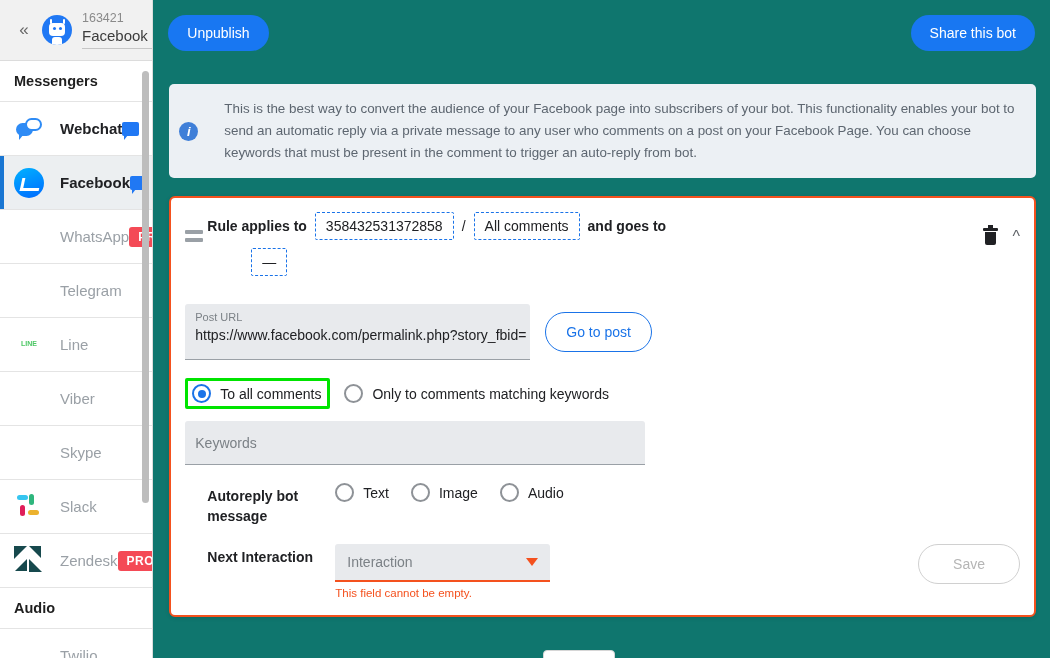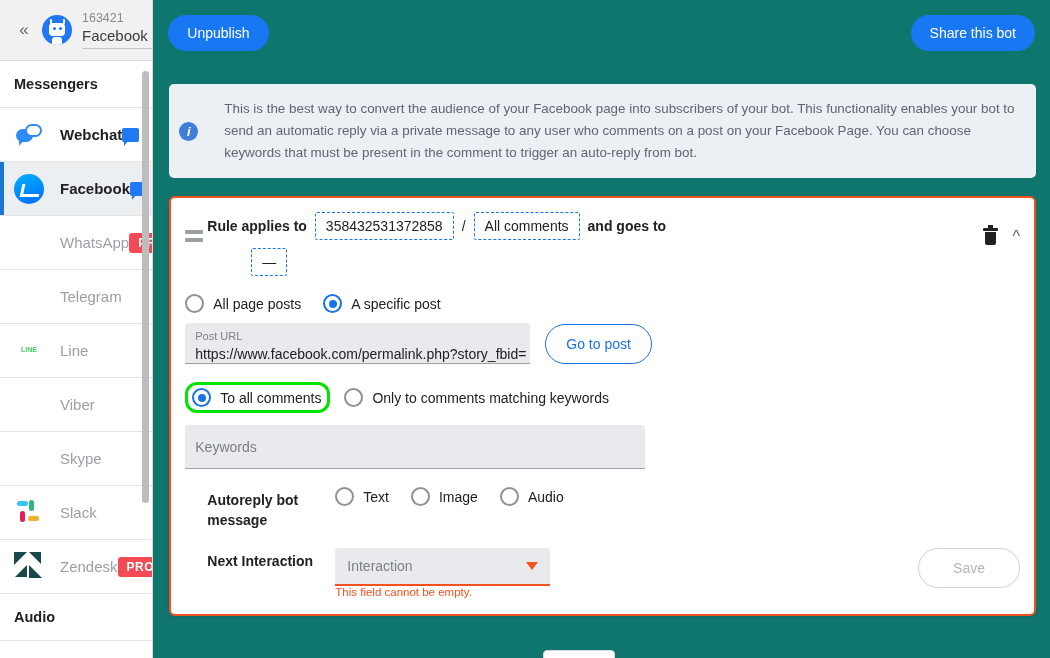--- a/index.html
+++ b/index.html
@@ -62,21 +62,21 @@
     border-bottom: 1px solid #c6c6c6;
     padding-bottom: 3px; padding-right: 4px;
     display: flex; align-items: center;
   }
   .bot-text { flex: 1 1 auto; min-width: 0; }
   .bot-id { font-size: 12.5px; color: #8a8a8a; line-height: 15px; }
   .bot-title { font-size: 15px; color: #3c3c3c; line-height: 19px; white-space: nowrap; overflow: hidden; text-overflow: ellipsis; }
 
   .sb-scroll { height: 597px; position: relative; }
   .sb-section {
-    height: 47px; display: flex; align-items: center;
+    height: 41px; display: flex; align-items: center;
     padding-left: 14px; font-size: 14.5px; font-weight: bold; color: #1f1f1f;
     border-bottom: 1px solid #e4e4e4;
   }
   .sb-item {
     height: 54px; display: flex; align-items: center;
     padding-left: 14px; padding-right: 18px;
     border-bottom: 1px solid #e4e4e4;
     position: relative; background: #fff;
   }
   .sb-item.active { background: #eceff1; }
@@ -197,46 +197,46 @@
     width: 19px; height: 19px; border-radius: 50%; border: 2px solid #8e9297;
     flex: 0 0 auto; position: relative; background: #fff;
   }
   .radio.checked { border-color: #1a73e8; }
   .radio.checked::after {
     content: ""; position: absolute; left: 3.5px; top: 3.5px;
     width: 8px; height: 8px; border-radius: 50%; background: #1a73e8;
   }
   .radio-label { margin-left: 9px; font-size: 14px; color: #202124; }
 
-  .hl-green { border: 3px solid #00e400; border-radius: 12px; padding: 3px 6px 3px 4px; margin-right: 14px; }
+  .hl-green { border: 3px solid #00e400; border-radius: 2px; padding: 3px 6px 3px 4px; margin-right: 14px; }
   .hl-green .radio-opt { margin-right: 0; }
 
   .field-row { display: flex; align-items: center; margin-top: 10px; }
   .filled-field {
     background: #e8eaed; border-bottom: 1px solid #9aa0a6; border-radius: 3px 3px 0 0;
-    padding: 6px 10px 5px 10px; position: relative; height: 41px; overflow: hidden;
+    padding: 6px 10px 5px 10px; position: relative; height: 56px; overflow: hidden;
   }
   .filled-field .ff-label { font-size: 11px; color: #7b8186; line-height: 14px; }
   .filled-field .ff-value { font-size: 14px; color: #202124; line-height: 22px; white-space: nowrap; }
   .filled-field .ff-placeholder { font-size: 14px; color: #7b8186; line-height: 22px; }
   .url-field { width: 345px; }
   .btn-outline {
     border: 1px solid #1a73e8; border-radius: 22px; background: #fff; color: #1a73e8;
     font-size: 14px; font-family: inherit; padding: 11px 20px; margin-left: 15px; cursor: pointer;
   }
   .keywords-field { width: 460px; height: 44px; display: flex; align-items: center; margin-top: 12px; }
 
   .select-wrap { position: relative; width: 215px; }
   .select-field {
     background: #e8eaed; border-bottom: 2px solid #f4511e; border-radius: 3px 3px 0 0;
     height: 38px; display: flex; align-items: center; padding: 0 12px; cursor: pointer;
   }
   .select-field .sf-text { flex: 1 1 auto; font-size: 14px; color: #7b8186; }
   .sel-caret { width: 0; height: 0; border-left: 6px solid transparent; border-right: 6px solid transparent; border-top: 8px solid #f4511e; }
-  .err-msg { font-size: 11.5px; color: #f4511e; }
+  .err-msg { font-size: 11.5px; color: #f4511e; margin-top: 5px; }
   .btn-save {
     border: 1px solid #d0d0d0; border-radius: 22px; background: #fff; color: #b5b5b5;
     font-size: 14px; font-family: inherit; padding: 11px 34px; cursor: not-allowed;
   }
   .save-row { display: flex; align-items: flex-start; }
   .bottom-peek {
     position: absolute; left: 390px; bottom: -8px; width: 72px; height: 16px;
     background: #fff; border: 1px solid #d6d6d6; border-radius: 4px;
   }
 </style>
@@ -375,30 +375,20 @@
               </span>
           </div>
           <div class="icon-btn">
             <span class="chev">^</span>
           </div>
         </div>
       </div>
 
       <div class="form-row">
         <div class="form-ctl">
-          <div class="radio-group">
-            <label class="radio-opt">
-              <span class="radio"></span>
-              <span class="radio-label">All page posts</span>
-            </label>
-            <label class="radio-opt">
-              <span class="radio checked"></span>
-              <span class="radio-label">A specific post</span>
-            </label>
-          </div>
           <div class="field-row">
             <div class="filled-field url-field">
               <div class="ff-label">Post URL</div>
               <div class="ff-value">https://www.facebook.com/permalink.php?story_fbid=</div>
             </div>
             <button class="btn-outline">Go to post</button>
           </div>
         </div>
       </div>
 

